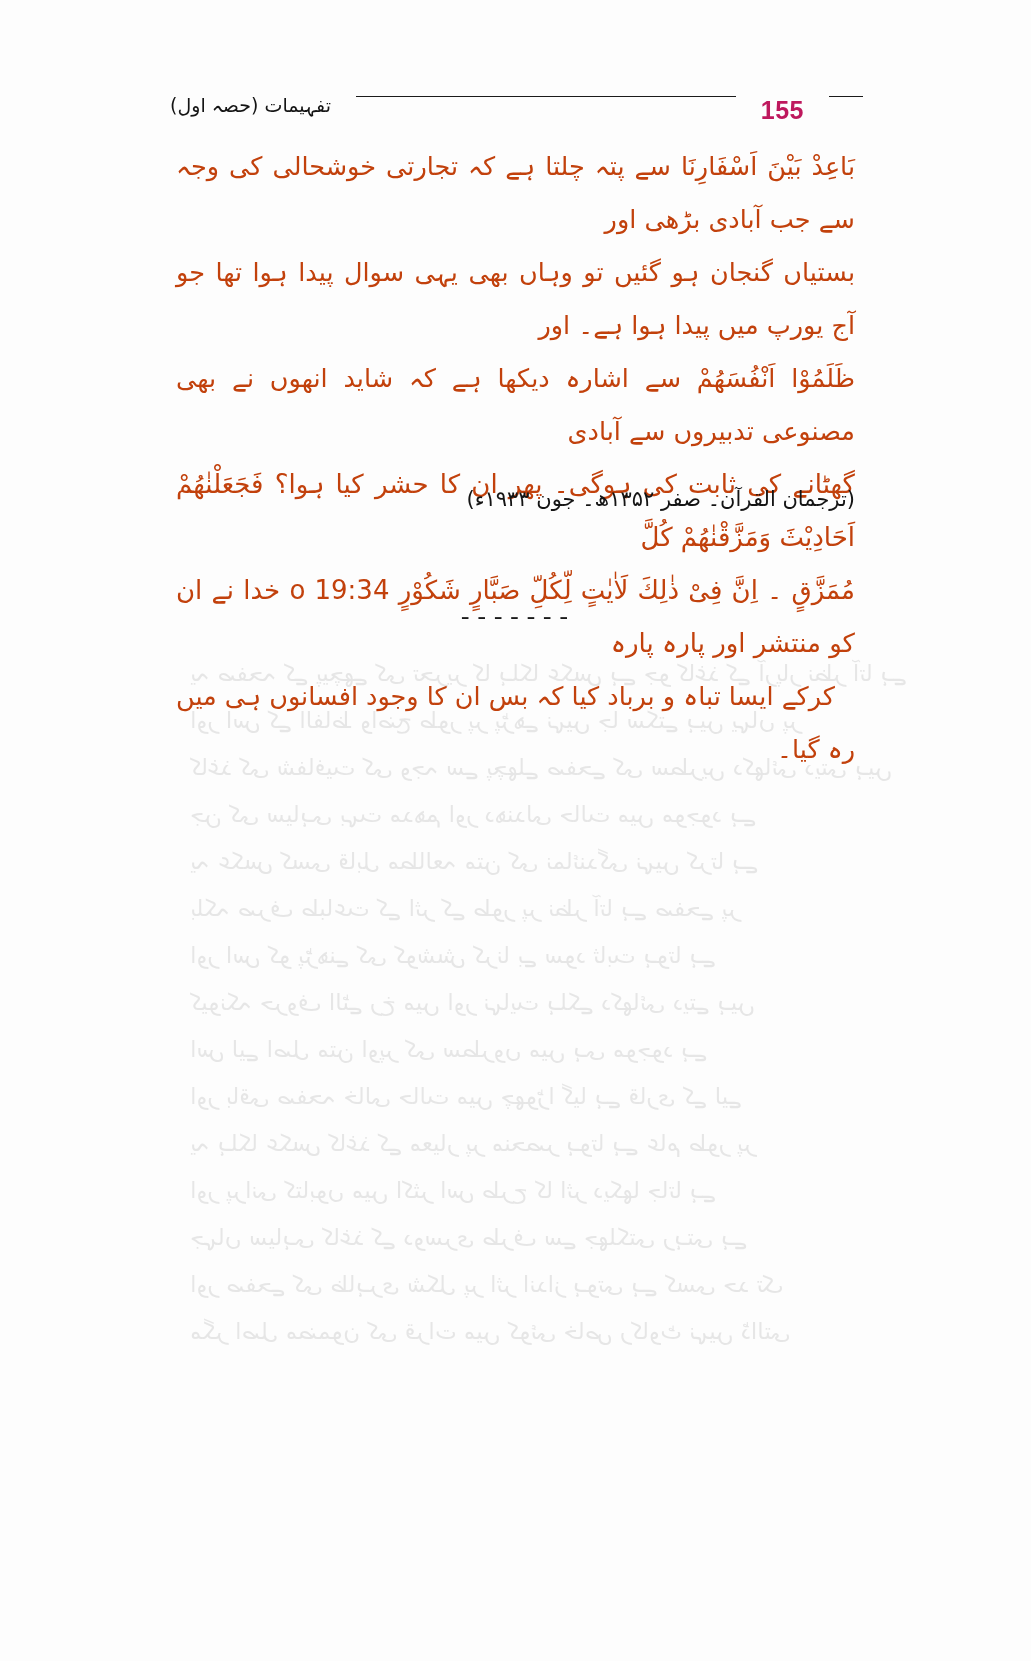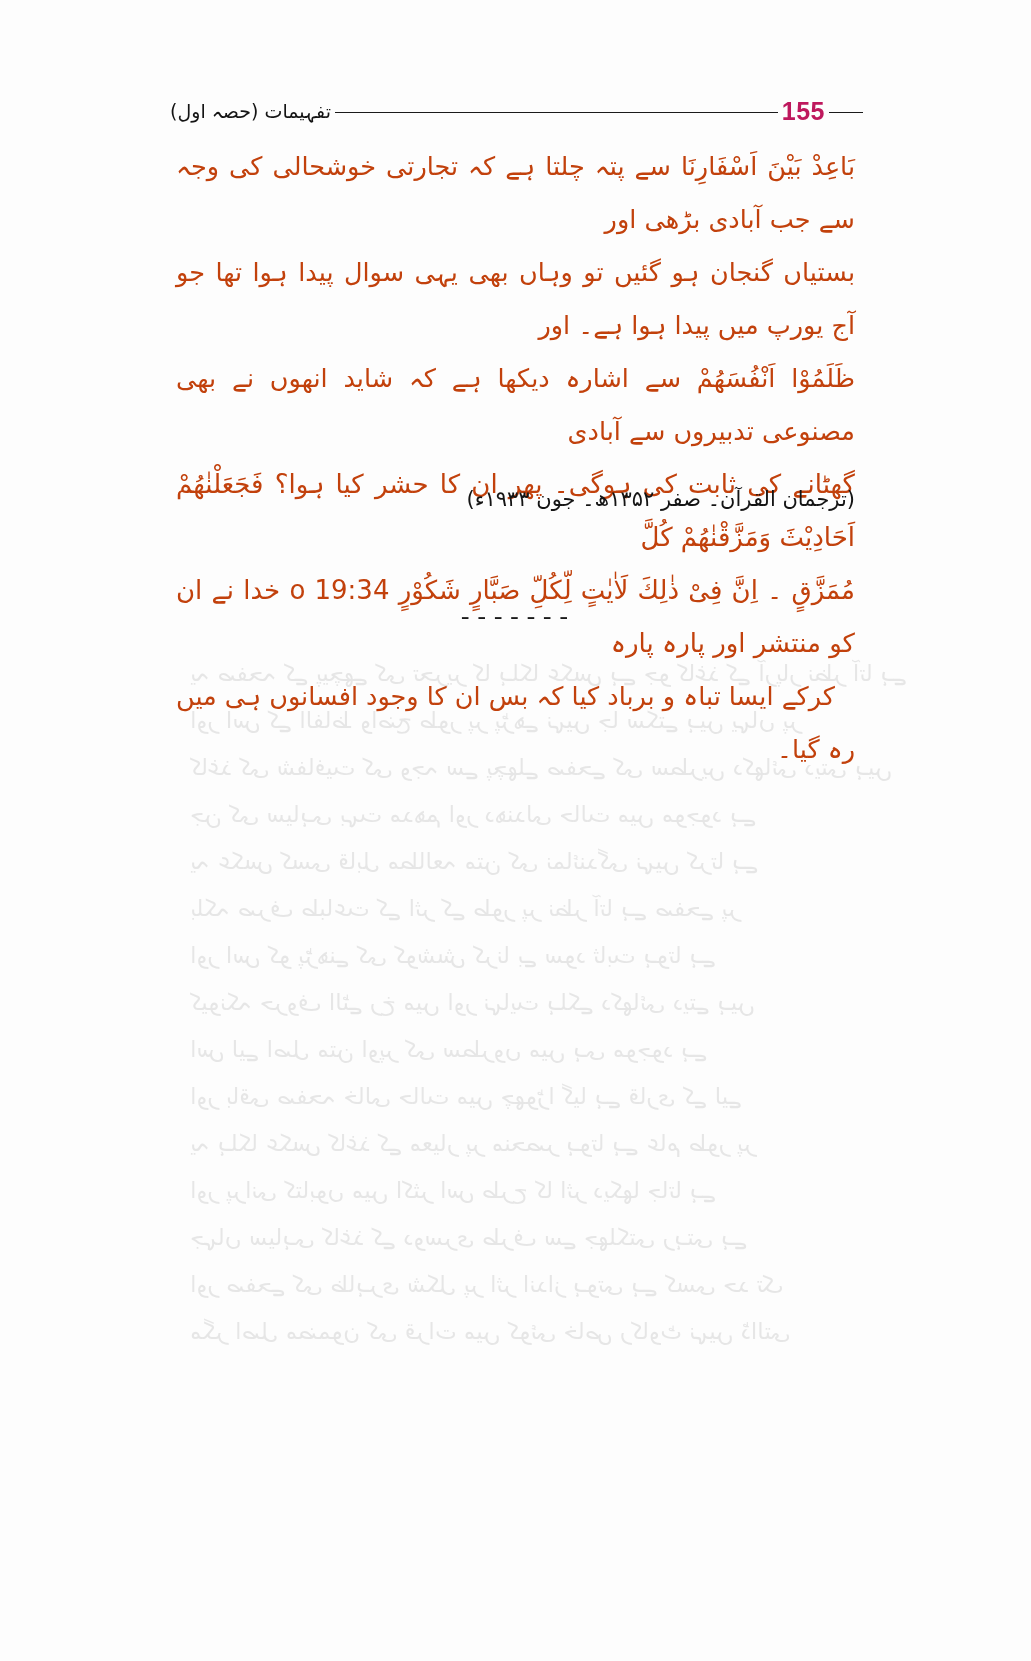--- a/index.html
+++ b/index.html
@@ -24,22 +24,21 @@
 
   
   .header {
     position: absolute;
     top: 96px;
     left: 170px;
     right: 168px;
     height: 34px;
     display: flex;
     flex-direction: row-reverse;
-    align-items: center;
-    gap: 4px;
+    gap: 25px;
   }
   .header-title {
     direction: rtl;
     font-size: 19px;
     line-height: 1;
     white-space: nowrap;
     color: #141414;
     font-family: "DejaVu Sans", sans-serif;
     padding-bottom: 4px;
   }

